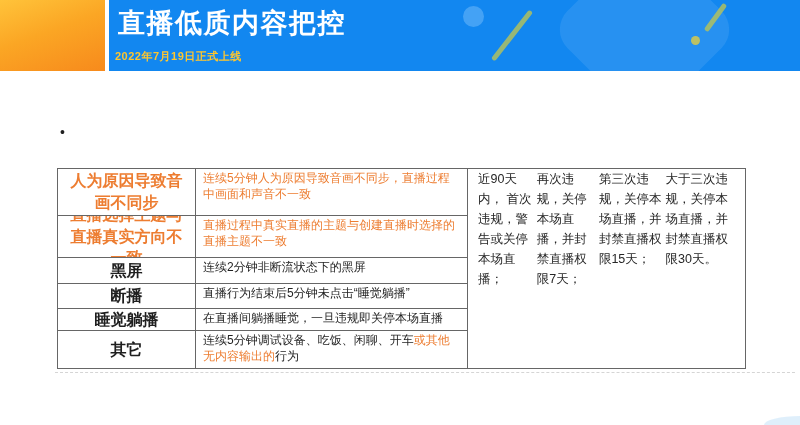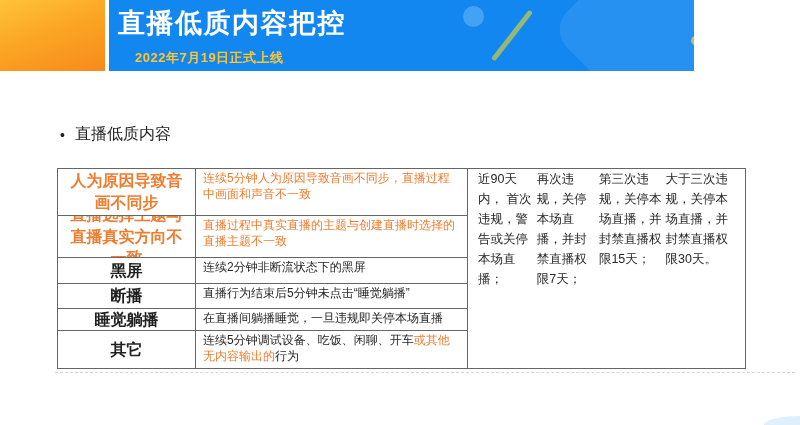--- a/index.html
+++ b/index.html
@@ -7,31 +7,31 @@
     width:800px;height:425px;position:relative;overflow:hidden;
     background:#ffffff;
     font-family:"Liberation Sans","DejaVu Sans",sans-serif;
   }
   
   .orange-block{
     position:absolute;left:0;top:0;width:105px;height:71px;
     background:linear-gradient(160deg,#ffc33a 0%,#fba624 45%,#f78a1c 100%);
   }
   .banner{
-    position:absolute;left:109px;top:0;width:585px;height:71px;
+    position:absolute;left:109px;top:0;width:691px;height:71px;
     background:#1287f0;overflow:hidden;
   }
   .banner-title{
     position:absolute;left:9px;top:5px;
     font-size:27px;font-weight:700;color:#ffffff;letter-spacing:1.5px;
     white-space:nowrap;
   }
   .banner-subtitle{
-    position:absolute;left:26px;top:49px;
-    font-size:13px;font-weight:700;color:#ffc62e;letter-spacing:.5px;
+    position:absolute;left:6px;top:49px;
+    font-size:11px;font-weight:700;color:#ffc62e;letter-spacing:.5px;
     white-space:nowrap;
   }
   .deco{position:absolute;}
   .deco-circle{
     left:354px;top:6px;width:21px;height:21px;border-radius:50%;
     background:rgba(130,195,250,.45);
   }
   .deco-line1{
     left:372px;top:33px;width:62px;height:5px;border-radius:3px;
     background:rgba(185,195,88,.8);transform:rotate(-52deg);
@@ -100,21 +100,20 @@
   <div class="deco deco-line1"></div>
   <div class="deco deco-diamond"></div>
   <div class="deco deco-dot"></div>
   <div class="deco deco-line2"></div>
   <div class="banner-title">直播低质内容把控</div>
   <div class="banner-subtitle">2022年7月19日正式上线</div>
 </div>
 
 <div class="section-line">
   <span class="section-bullet">•</span>
-  <span>直播低质内容</span>
 </div>
 
 <div class="violations-table">
 
   <div class="cell type-cell orange" style="grid-column:1;grid-row:1;">人为原因导致音画不同步</div>
   <div class="cell desc-cell orange" style="grid-column:2;grid-row:1;">
     <span>连续5分钟人为原因导致音画不同步，直播过程中画面和声音不一致</span>
   </div>
 
   <div class="cell type-cell orange" style="grid-column:1;grid-row:2;">直播选择主题与直播真实方向不一致</div>

